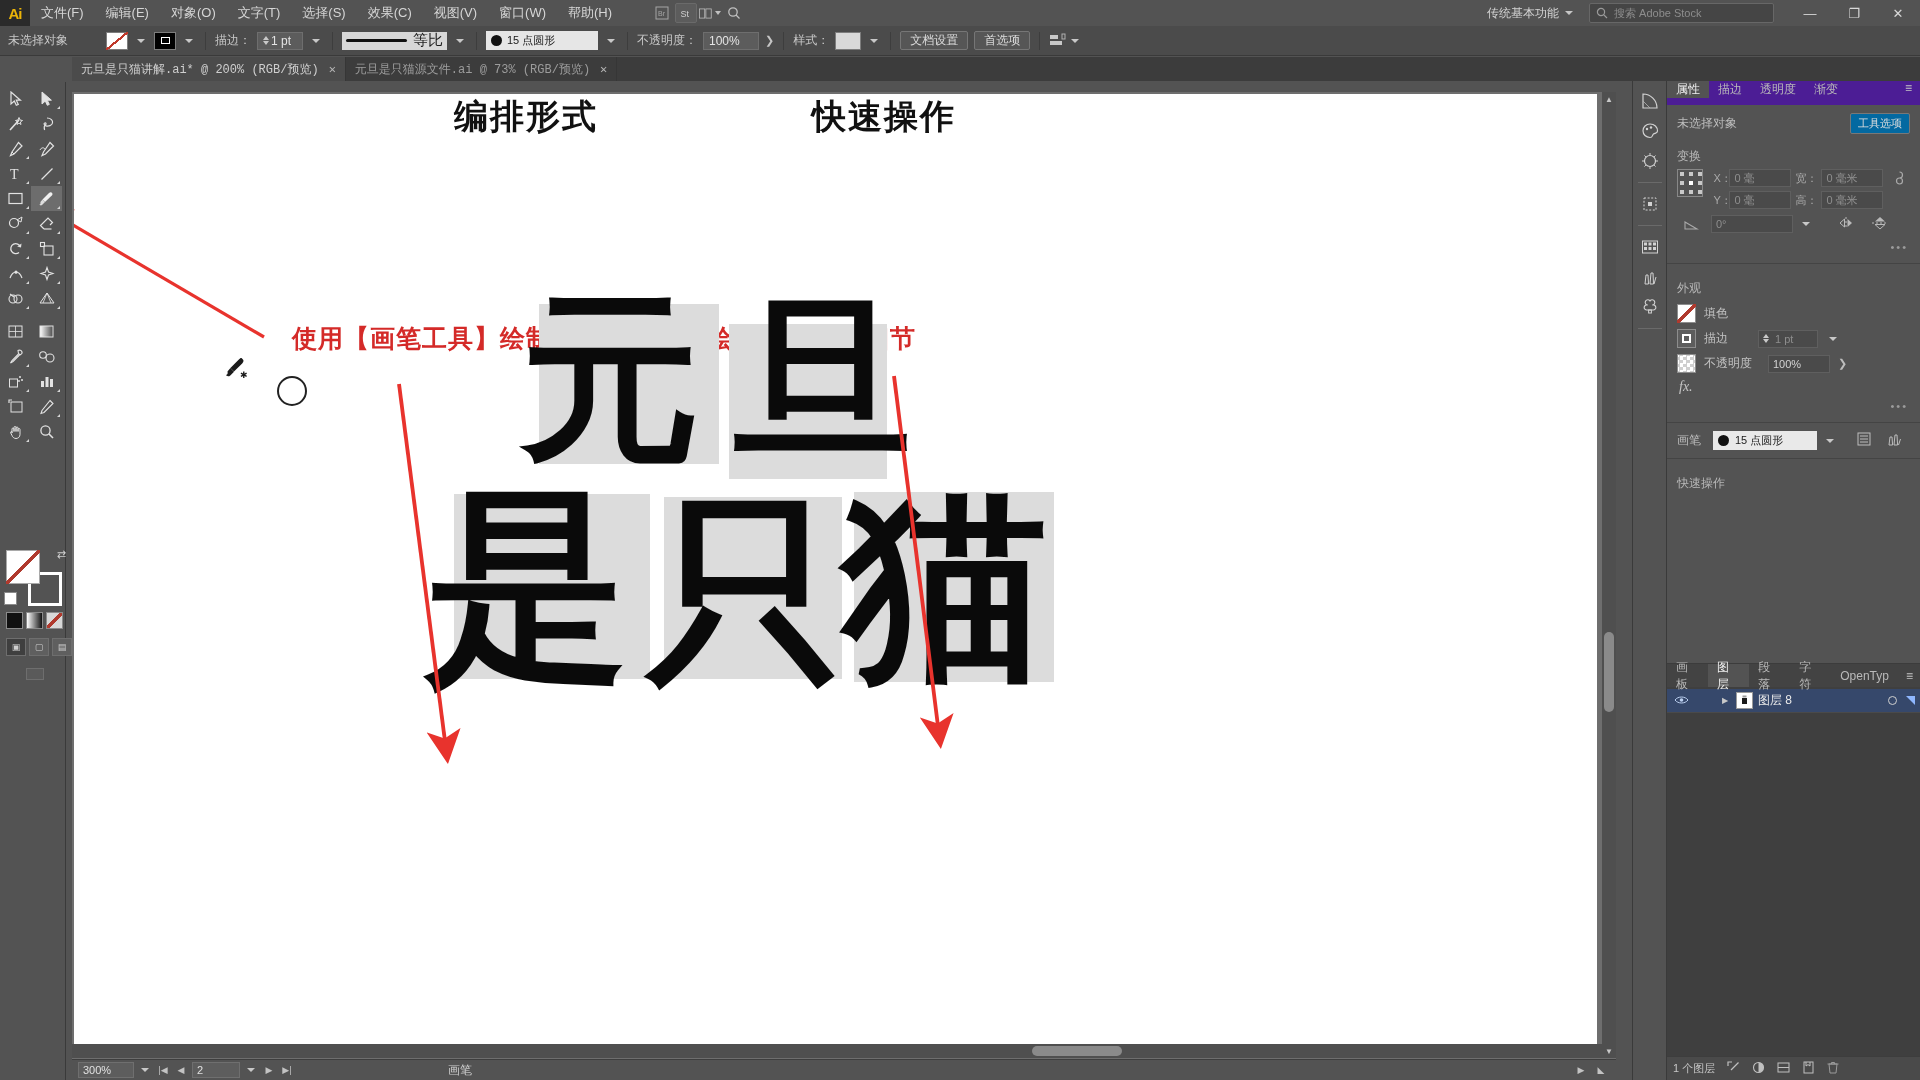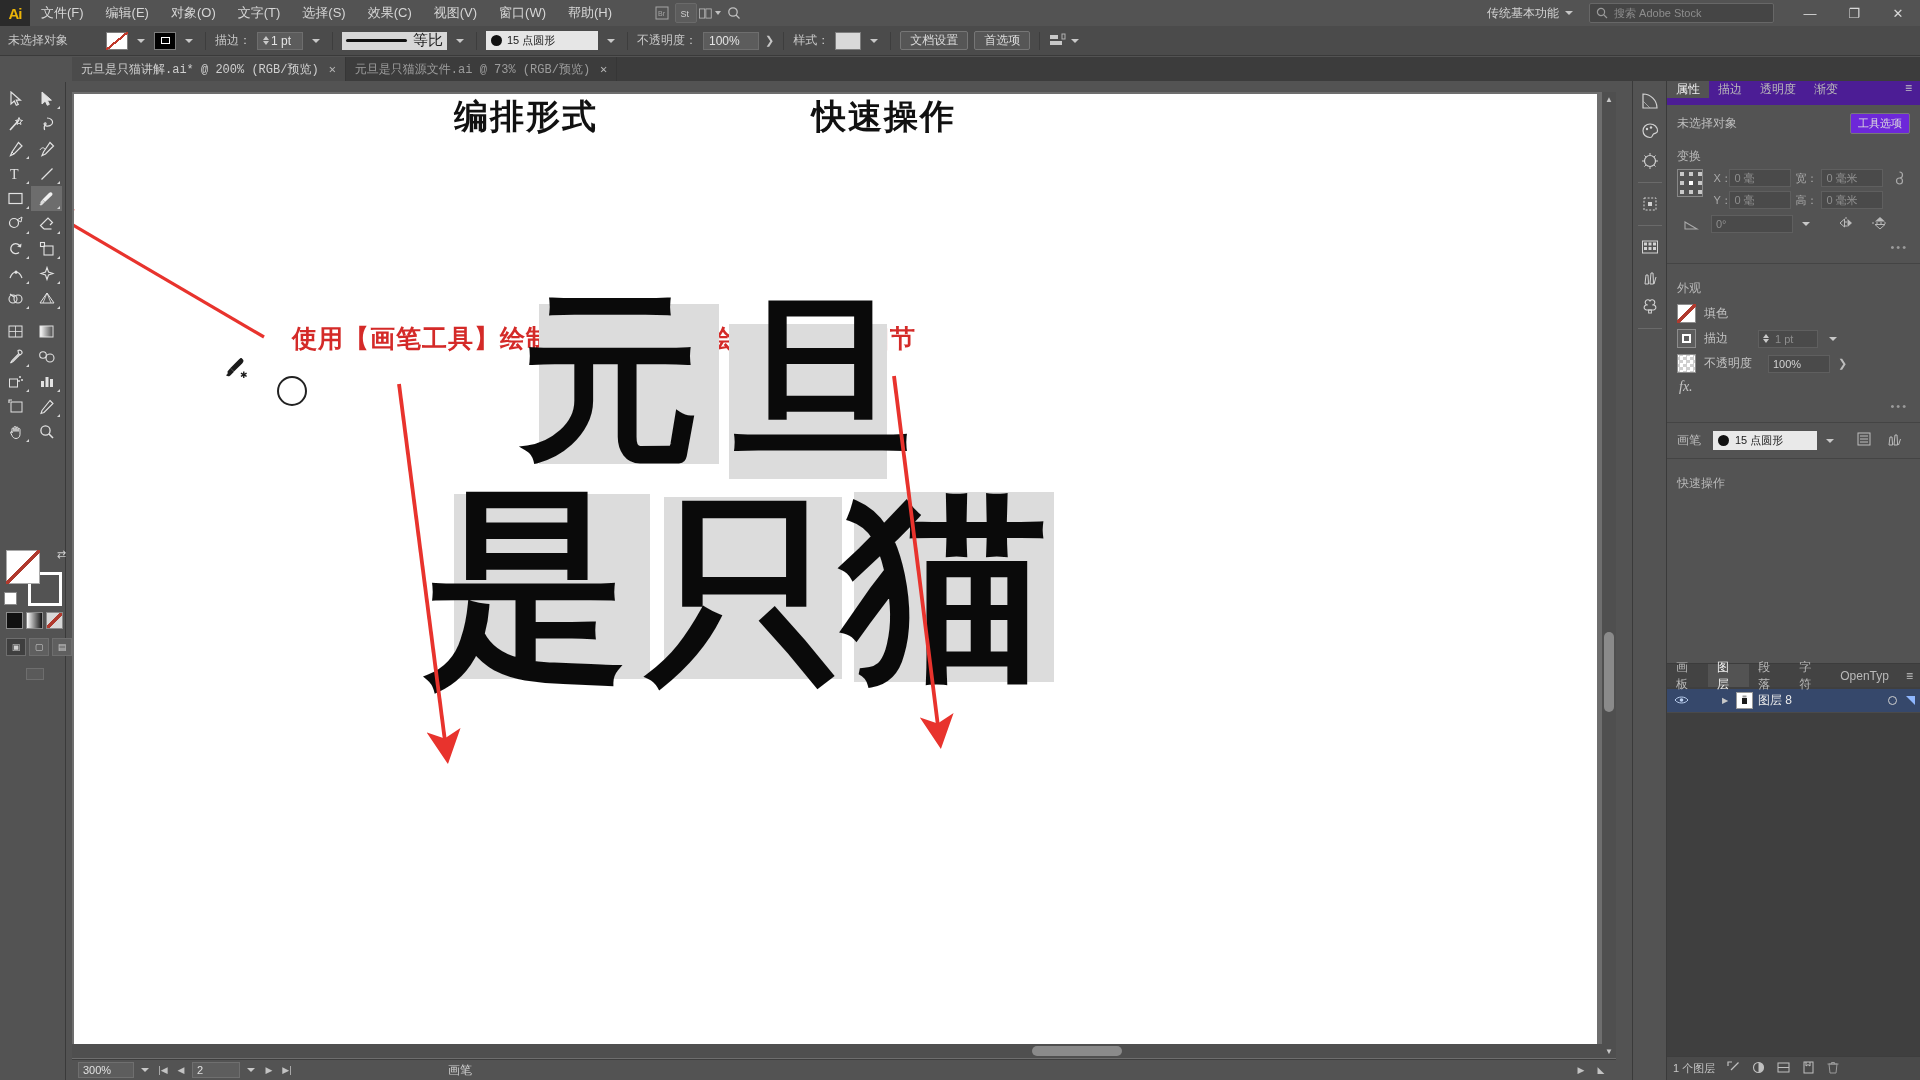--- a/index.html
+++ b/index.html
@@ -210,21 +210,21 @@
   #rightpanel {
     position:absolute; right:0; top:81px; width:254px; height:999px;
     background:#535353; border-left:1px solid #3a3a3a; color:#d0d0d0;
   }
   .panel-tabs { display:flex; height:24px; background:#4c1d95; align-items:flex-start; }
   .ptab { padding:0 9px; display:flex;align-items:center; font-size:12px; color:#b9b9b9; }
   .ptab.active { background:#535353; color:#f0f0f0; }
   .section-title { font-size:12px; color:#b7b7b7; padding:8px 10px 4px; }
   .row { display:flex; align-items:center; padding:0 10px; gap:6px; margin-bottom:6px; }
   .p-btn {
-    border:1px solid #787878; background:#6d28d9; color:#dedede;
+    border:1px solid #787878; background:#0369a1; color:#dedede;
     font-size:11px; padding:2px 7px; border-radius:2px;
   }
   .tf-grid { width:28px;height:28px; border:1px solid #888; margin-right:4px; position:relative;}
   .tf-grid i { position:absolute; width:4px;height:4px;background:#c9c9c9; }
   .tfield {
     height:18px;background:#4a4a4a;border:1px solid #5f5f5f;color:#8e8e8e;font-size:11px;
     display:flex;align-items:center;padding:0 4px; width:62px;
   }
   .tlabel { font-size:11px;color:#a9a9a9;width:12px;text-align:right; }
   .divider { height:1px;background:#444; margin:8px 0; }

